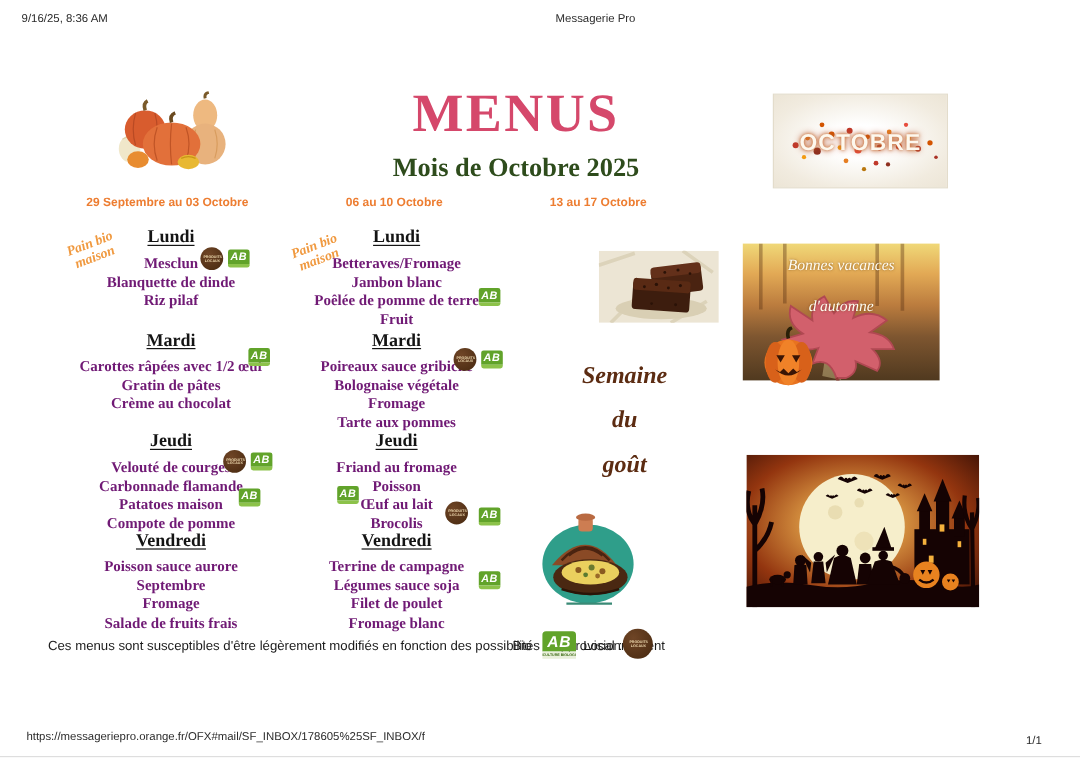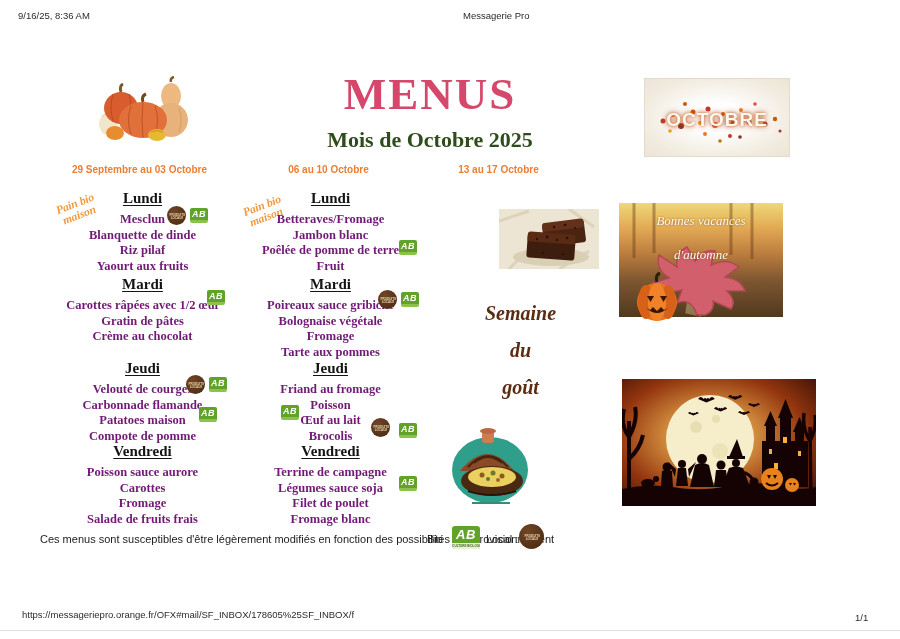--- a/index.html
+++ b/index.html
@@ -130,39 +130,38 @@
   <div class="abs week-date" style="left:416px">13 au 17 Octobre</div>
 
   <div class="abs pain" style="left:46px;top:197px">Pain bio maison</div>
   <div class="abs pain" style="left:233px;top:199px">Pain bio maison</div>
 
   <div class="abs day" style="left:50px;top:190px">
     <div class="dayname">Lundi</div>
     <div class="dish">Mesclun</div>
     <div class="dish">Blanquette de dinde</div>
     <div class="dish">Riz pilaf</div>
-    <div class="dish">Yaourt aux fruits</div>
   </div>
   <div class="abs day" style="left:50px;top:276px">
     <div class="dayname">Mardi</div>
     <div class="dish">Carottes râpées avec 1/2 œuf</div>
     <div class="dish">Gratin de pâtes</div>
     <div class="dish">Crème au chocolat</div>
   </div>
   <div class="abs day" style="left:50px;top:360px">
     <div class="dayname">Jeudi</div>
     <div class="dish">Velouté de courges</div>
     <div class="dish">Carbonnade flamande</div>
     <div class="dish">Patatoes maison</div>
     <div class="dish">Compote de pomme</div>
   </div>
   <div class="abs day" style="left:50px;top:443px">
     <div class="dayname">Vendredi</div>
     <div class="dish">Poisson sauce aurore</div>
-    <div class="dish">Carottes</div>
+    <div class="dish">Septembre</div>
     <div class="dish">Fromage</div>
     <div class="dish">Salade de fruits frais</div>
   </div>
 
   <div class="abs day" style="left:238px;top:190px">
     <div class="dayname">Lundi</div>
     <div class="dish">Betteraves/Fromage</div>
     <div class="dish">Jambon blanc</div>
     <div class="dish">Poêlée de pomme de terre</div>
     <div class="dish">Fruit</div>

